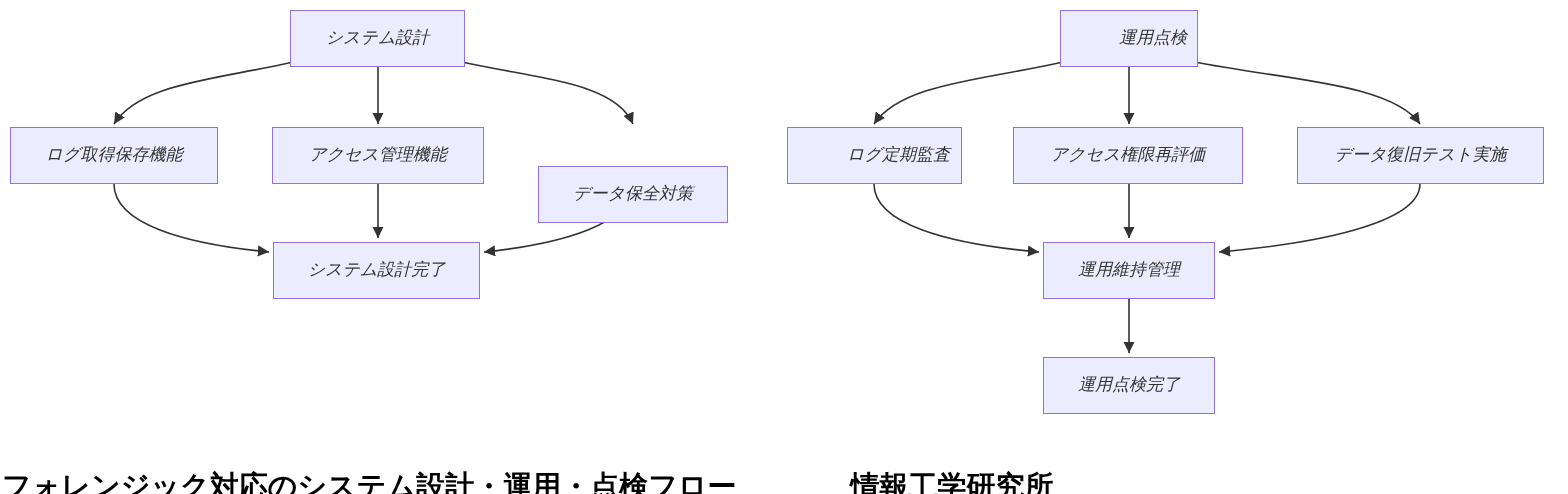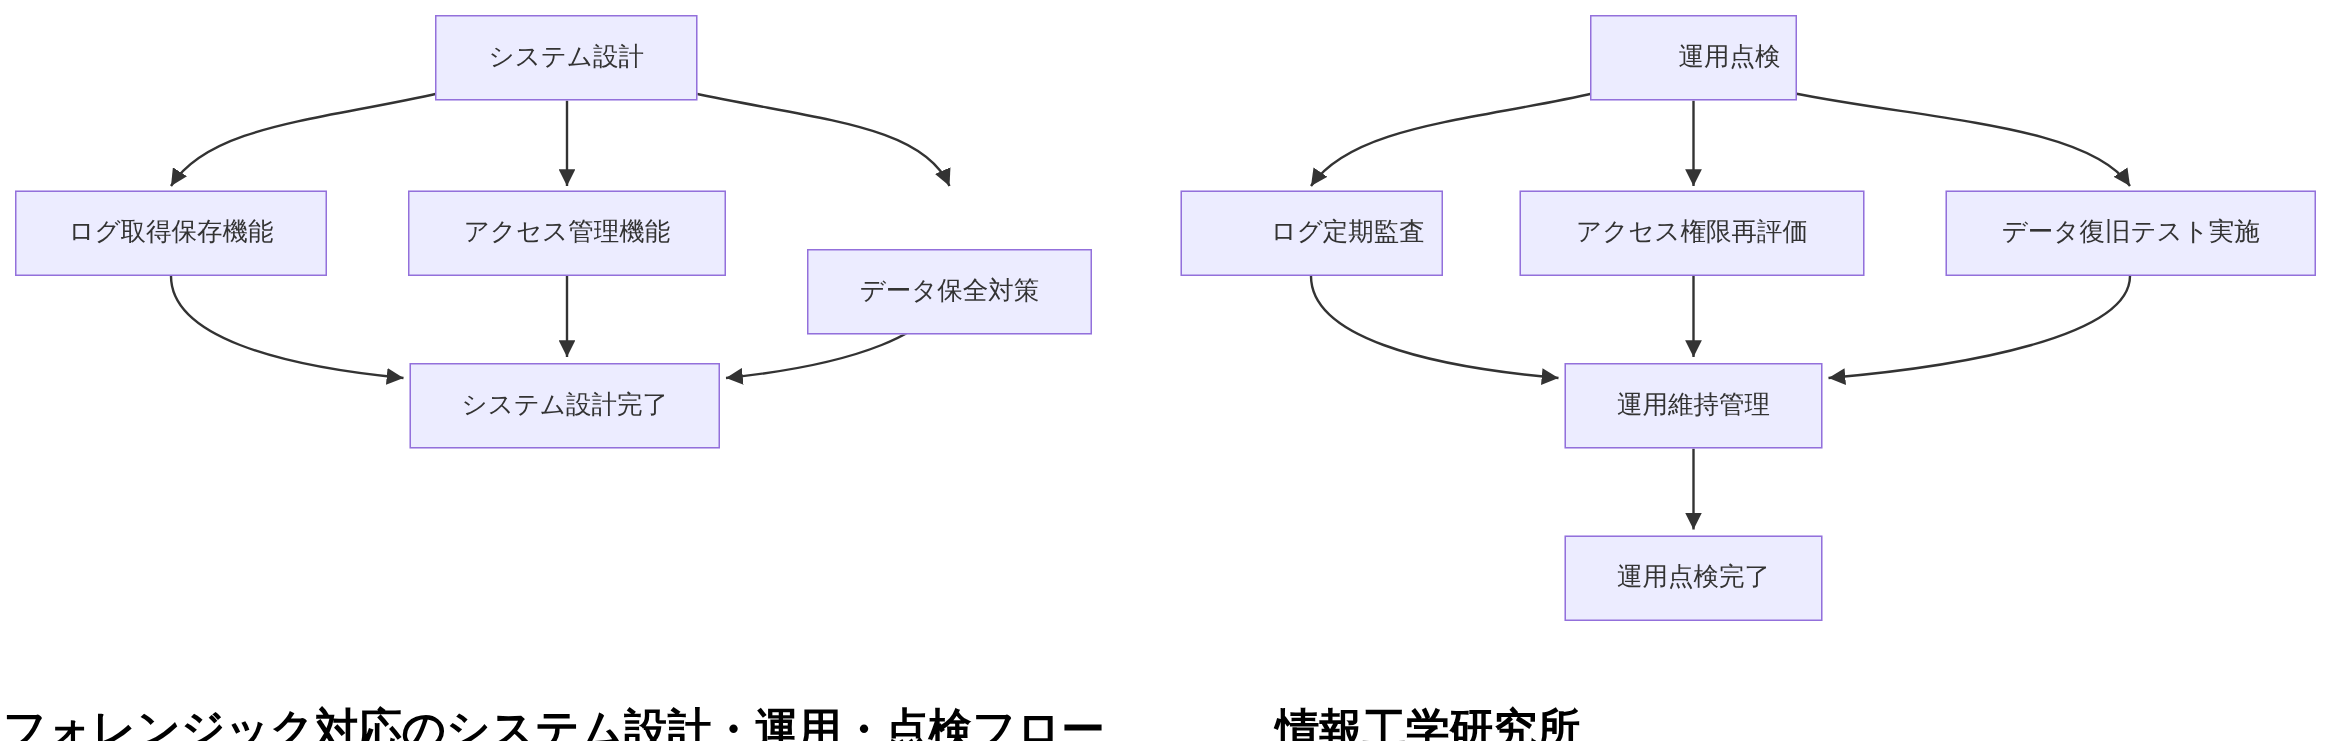--- a/index.html
+++ b/index.html
@@ -15,21 +15,21 @@
   .stage{position:relative;width:1568px;height:494px;background:#ffffff;}
   .edges-svg{position:absolute;left:0;top:0;}
   .edge{fill:none;stroke:var(--edge);stroke-width:1.6px;}
   #arrowhead path{fill:var(--edge);stroke:none;}
   .node{
     position:absolute;
     background:var(--node-fill);
     border:1.3px solid var(--node-border);
     color:var(--node-text);
     display:flex;align-items:center;justify-content:center;
-    font-size:17px;line-height:1.2;text-align:center;
+    font-size:17px;line-height:1.2;text-align:center;font-style:italic;
   }
   .caption{
     position:absolute;left:2px;top:440px;
     display:inline-block;white-space:nowrap;
     font-size:29px;font-weight:bold;color:var(--caption-text);
     padding-bottom:4px;border-bottom:3px solid var(--caption-text);margin-top:27px;
   }
   .caption .org{margin-left:114px;}
 </style>
 </head>

